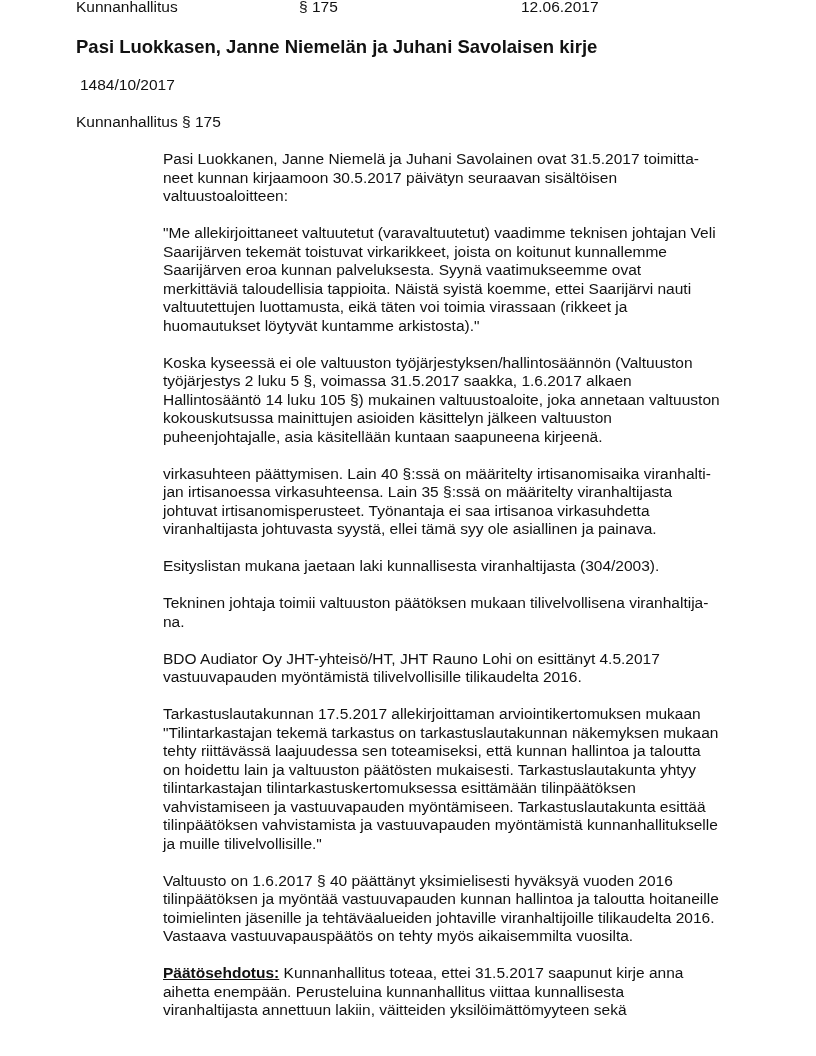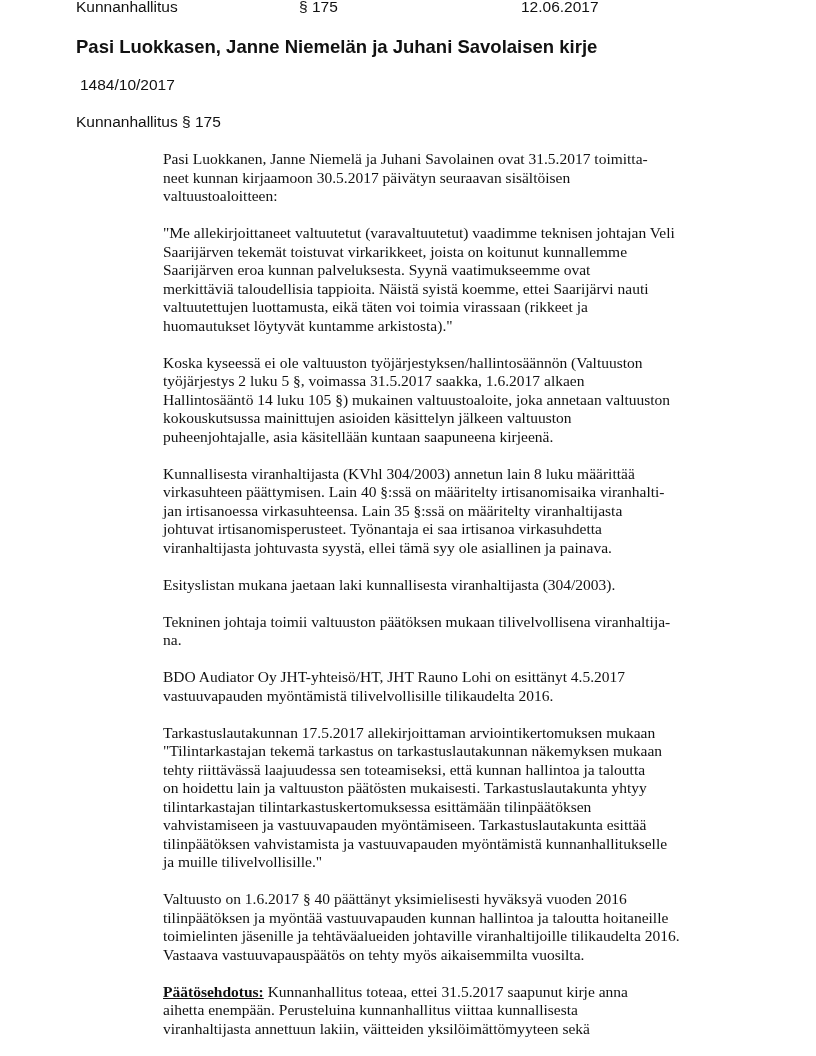--- a/index.html
+++ b/index.html
@@ -57,21 +57,20 @@
     }
     .content {
       position: absolute;
       top: 150px;
       left: 163px;
       width: 620px;
     }
     .para {
       margin: 0 0 18.5px 0;
       line-height: 18.5px;
-      font-family: Liberation Serif, serif;
     }
     .line {
       display: block;
       white-space: nowrap;
     }
     .proposal-label {
       font-weight: bold;
       text-decoration: underline;
       text-align: right;
     }
@@ -107,21 +106,20 @@
         <span class="line">huomautukset löytyvät kuntamme arkistosta)."</span>
       </p>
       <p class="para">
         <span class="line">Koska kyseessä ei ole valtuuston työjärjestyksen/hallintosäännön (Valtuuston</span>
         <span class="line">työjärjestys 2 luku 5 §, voimassa 31.5.2017 saakka, 1.6.2017 alkaen</span>
         <span class="line">Hallintosääntö 14 luku 105 §) mukainen valtuustoaloite, joka annetaan valtuuston</span>
         <span class="line">kokouskutsussa mainittujen asioiden käsittelyn jälkeen valtuuston</span>
         <span class="line">puheenjohtajalle, asia käsitellään kuntaan saapuneena kirjeenä.</span>
       </p>
       <p class="para">
-        <span class="line">Kunnallisesta viranhaltijasta (KVhl 304/2003) annetun lain 8 luku määrittää</span>
         <span class="line">virkasuhteen päättymisen. Lain 40 §:ssä on määritelty irtisanomisaika viranhalti-</span>
         <span class="line">jan irtisanoessa virkasuhteensa. Lain 35 §:ssä on määritelty viranhaltijasta</span>
         <span class="line">johtuvat irtisanomisperusteet. Työnantaja ei saa irtisanoa virkasuhdetta</span>
         <span class="line">viranhaltijasta johtuvasta syystä, ellei tämä syy ole asiallinen ja painava.</span>
       </p>
       <p class="para">
         <span class="line">Esityslistan mukana jaetaan laki kunnallisesta viranhaltijasta (304/2003).</span>
       </p>
       <p class="para">
         <span class="line">Tekninen johtaja toimii valtuuston päätöksen mukaan tilivelvollisena viranhaltija-</span>

